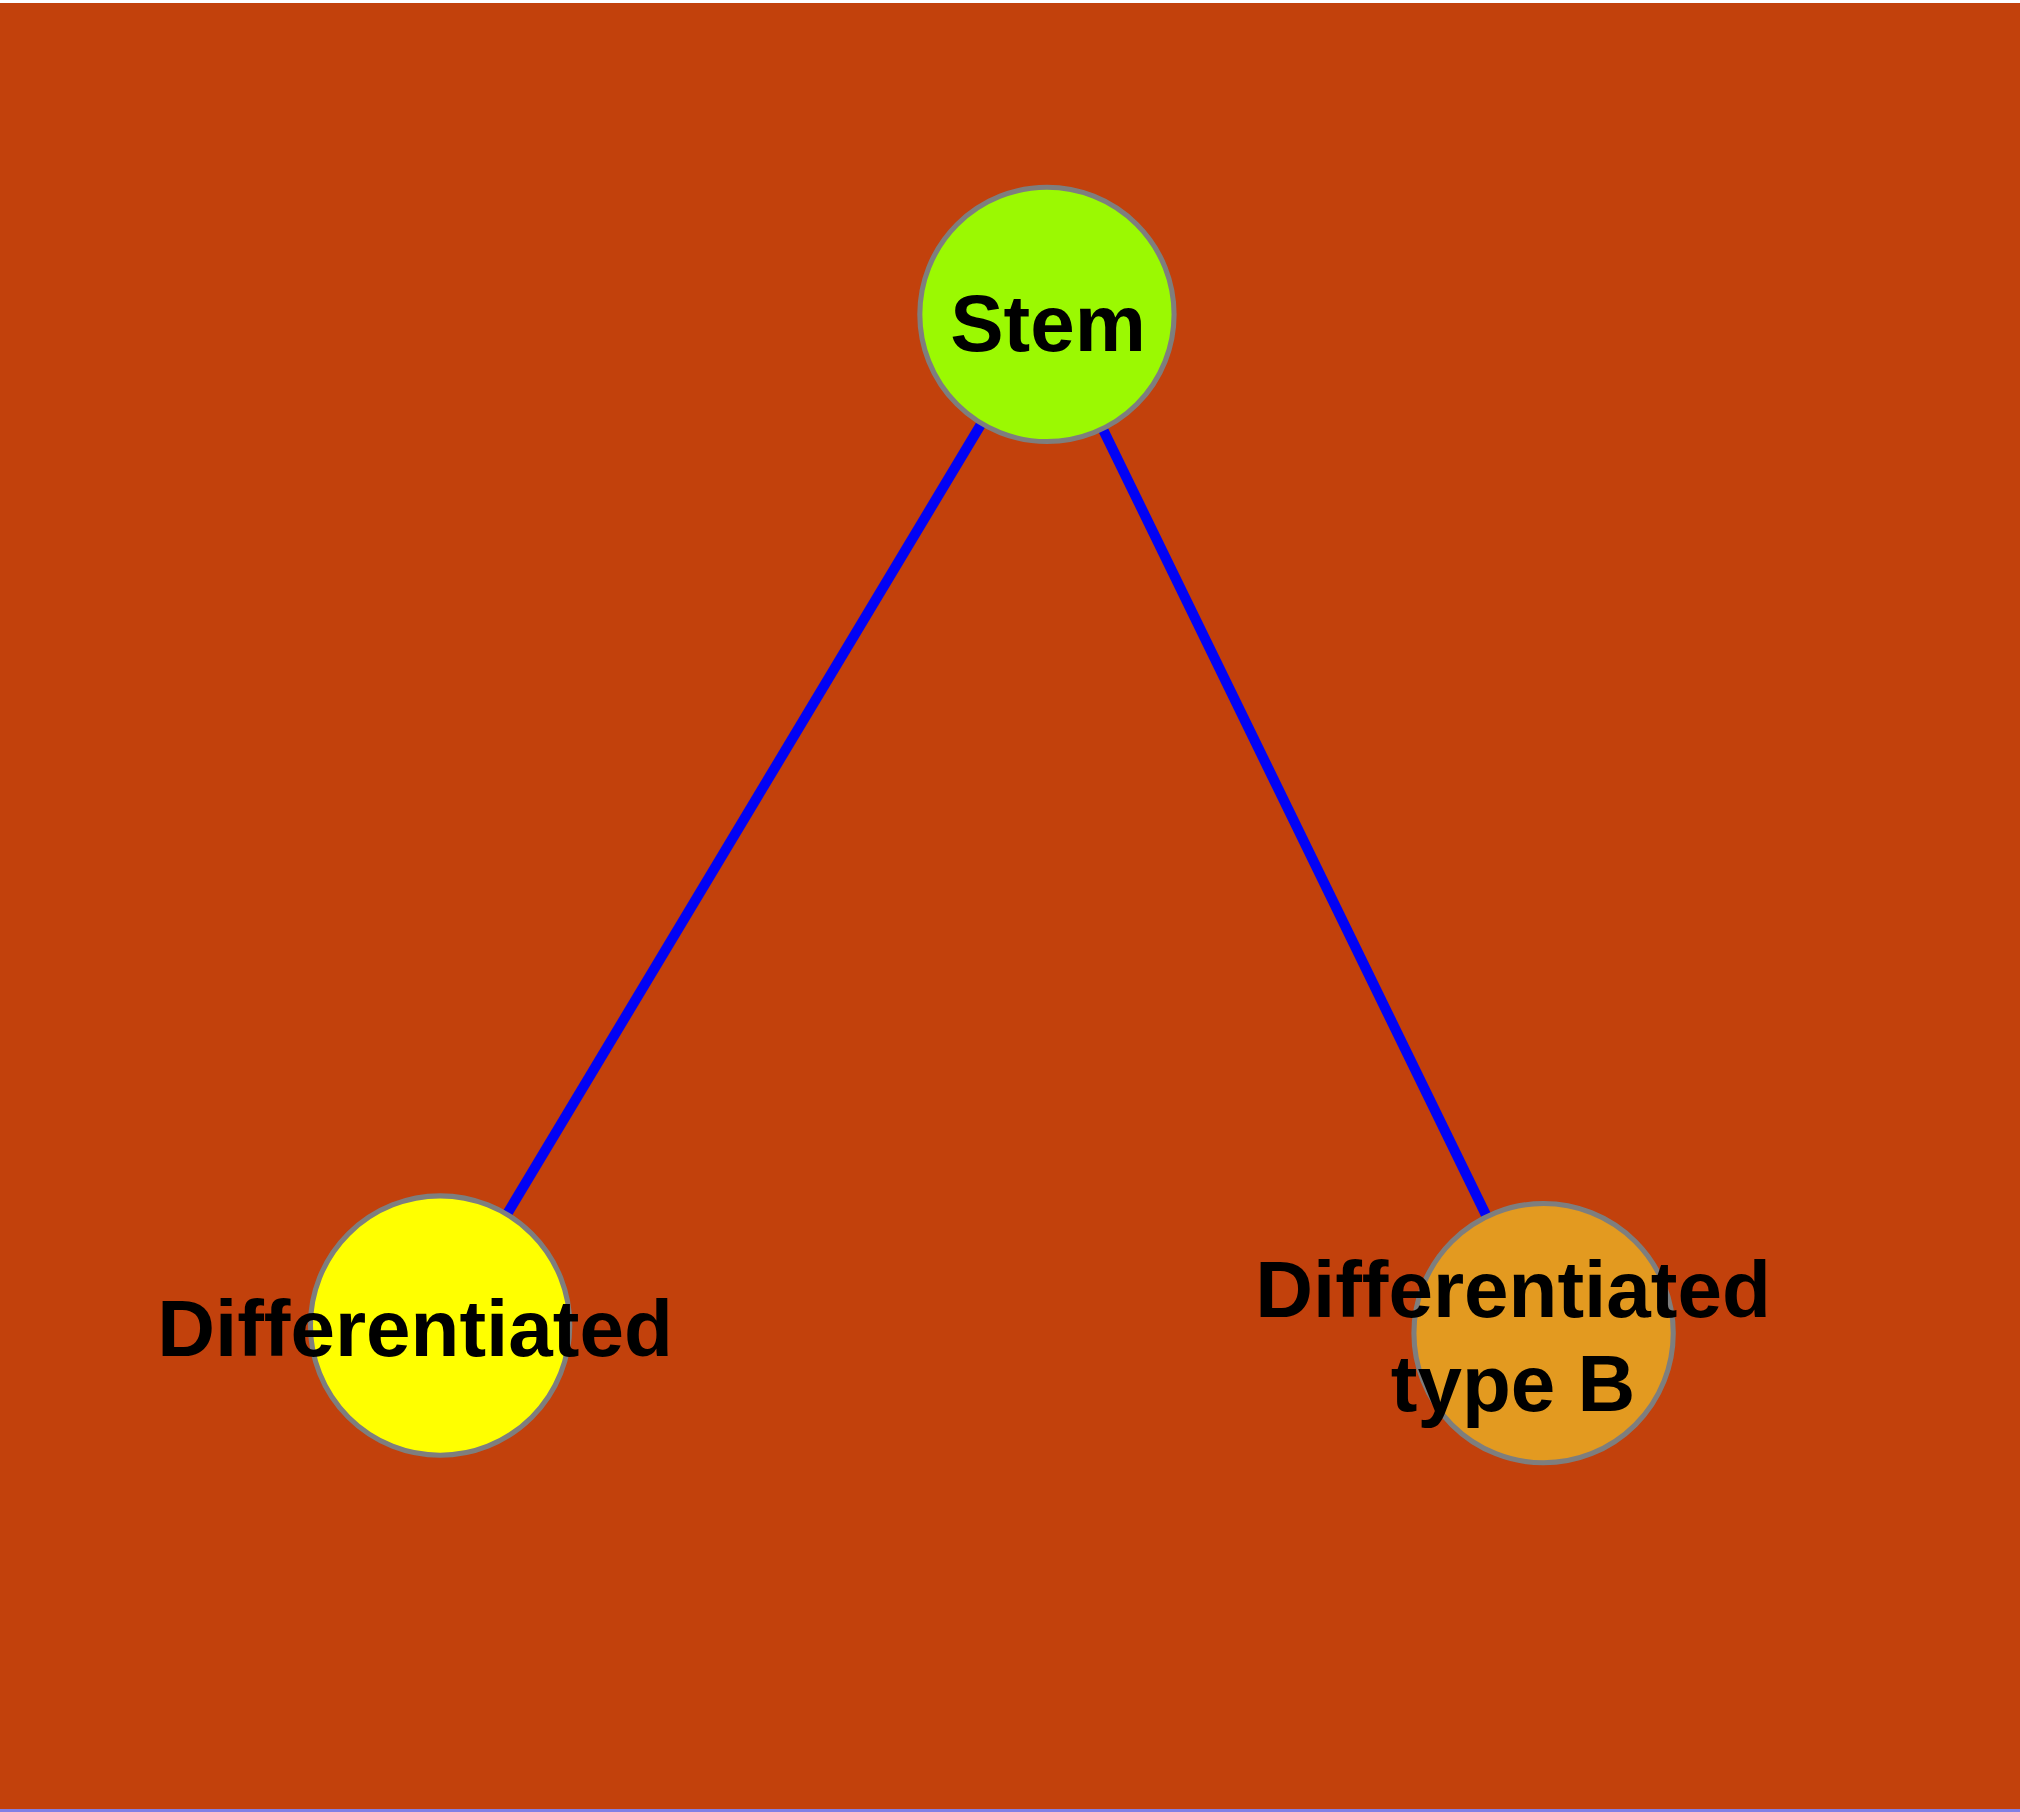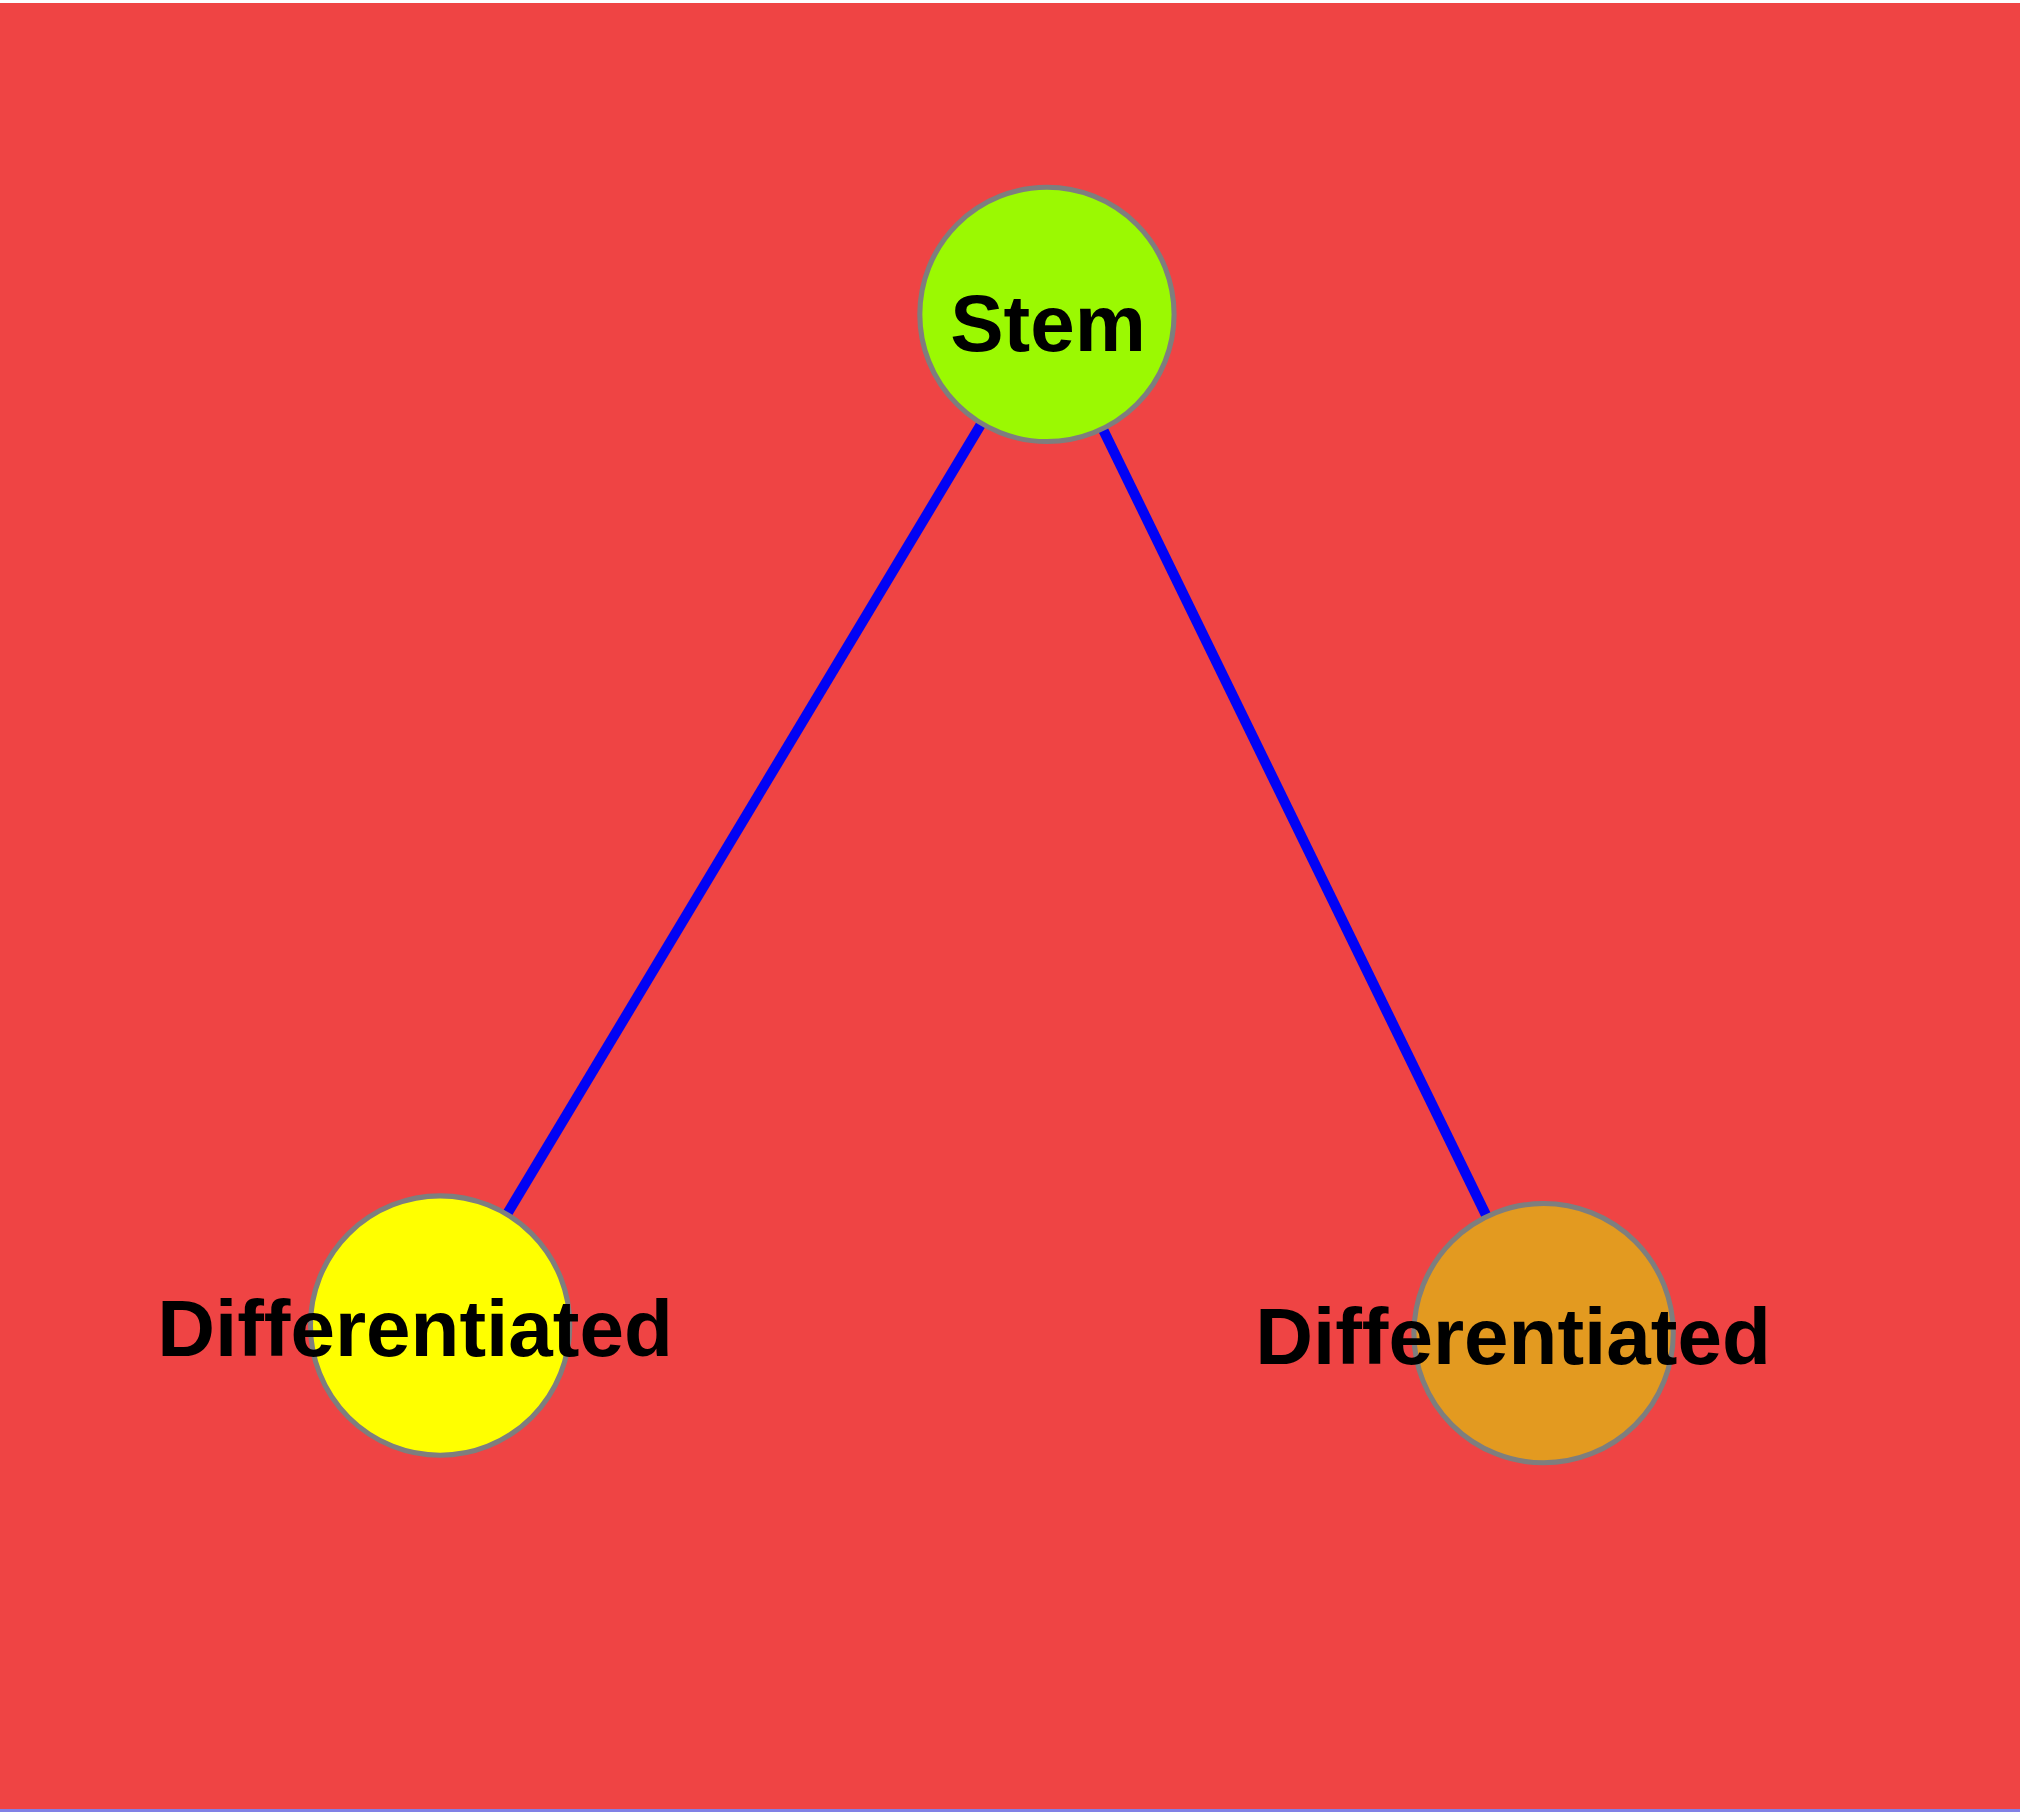--- a/index.html
+++ b/index.html
@@ -4,21 +4,21 @@
 <style>
   html, body {
     margin: 0;
     padding: 0;
     background: #ffffff;
   }
   .canvas {
     position: relative;
     width: 2021px;
     height: 1812px;
-    background: #ef4444;
+    background: #c2410c;
     overflow: hidden;
     font-family: "Liberation Sans", sans-serif;
   }
   .top-strip {
     position: absolute;
     left: 0; top: 0;
     width: 100%; height: 3.4px;
     background: #FDFDFF;
   }
   .bottom-strip {
@@ -64,18 +64,19 @@
   <div class="node-label" style="left:1048px; top:324px;">
     <div>Stem</div>
   </div>
 
   <div class="node-label" style="left:415px; top:1329px;">
     <div>Differentiated</div>
   </div>
 
   <div class="node-label" style="left:1513px; top:1337px;">
     <div>Differentiated</div>
+    <div>type B</div>
   </div>
 
   <div class="bottom-strip"></div>
 
 </div>
 
 
 </body></html>

